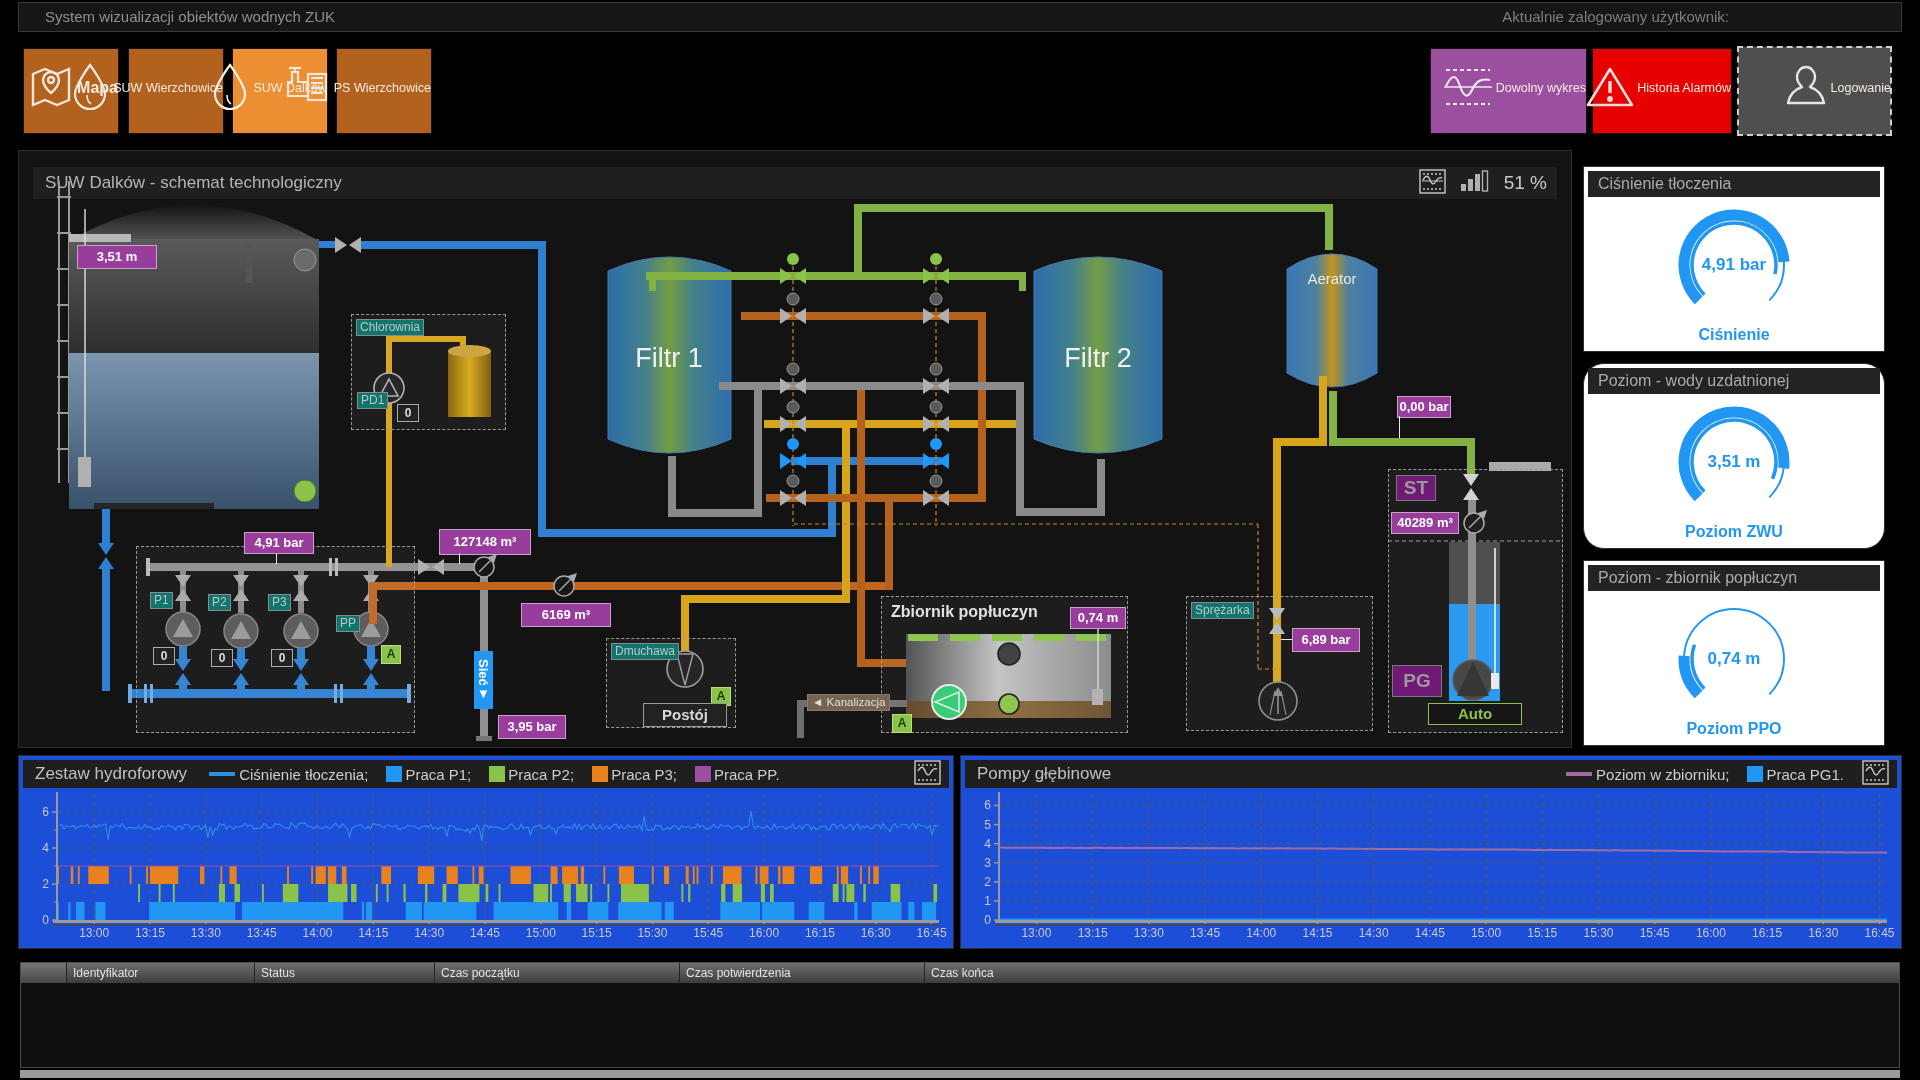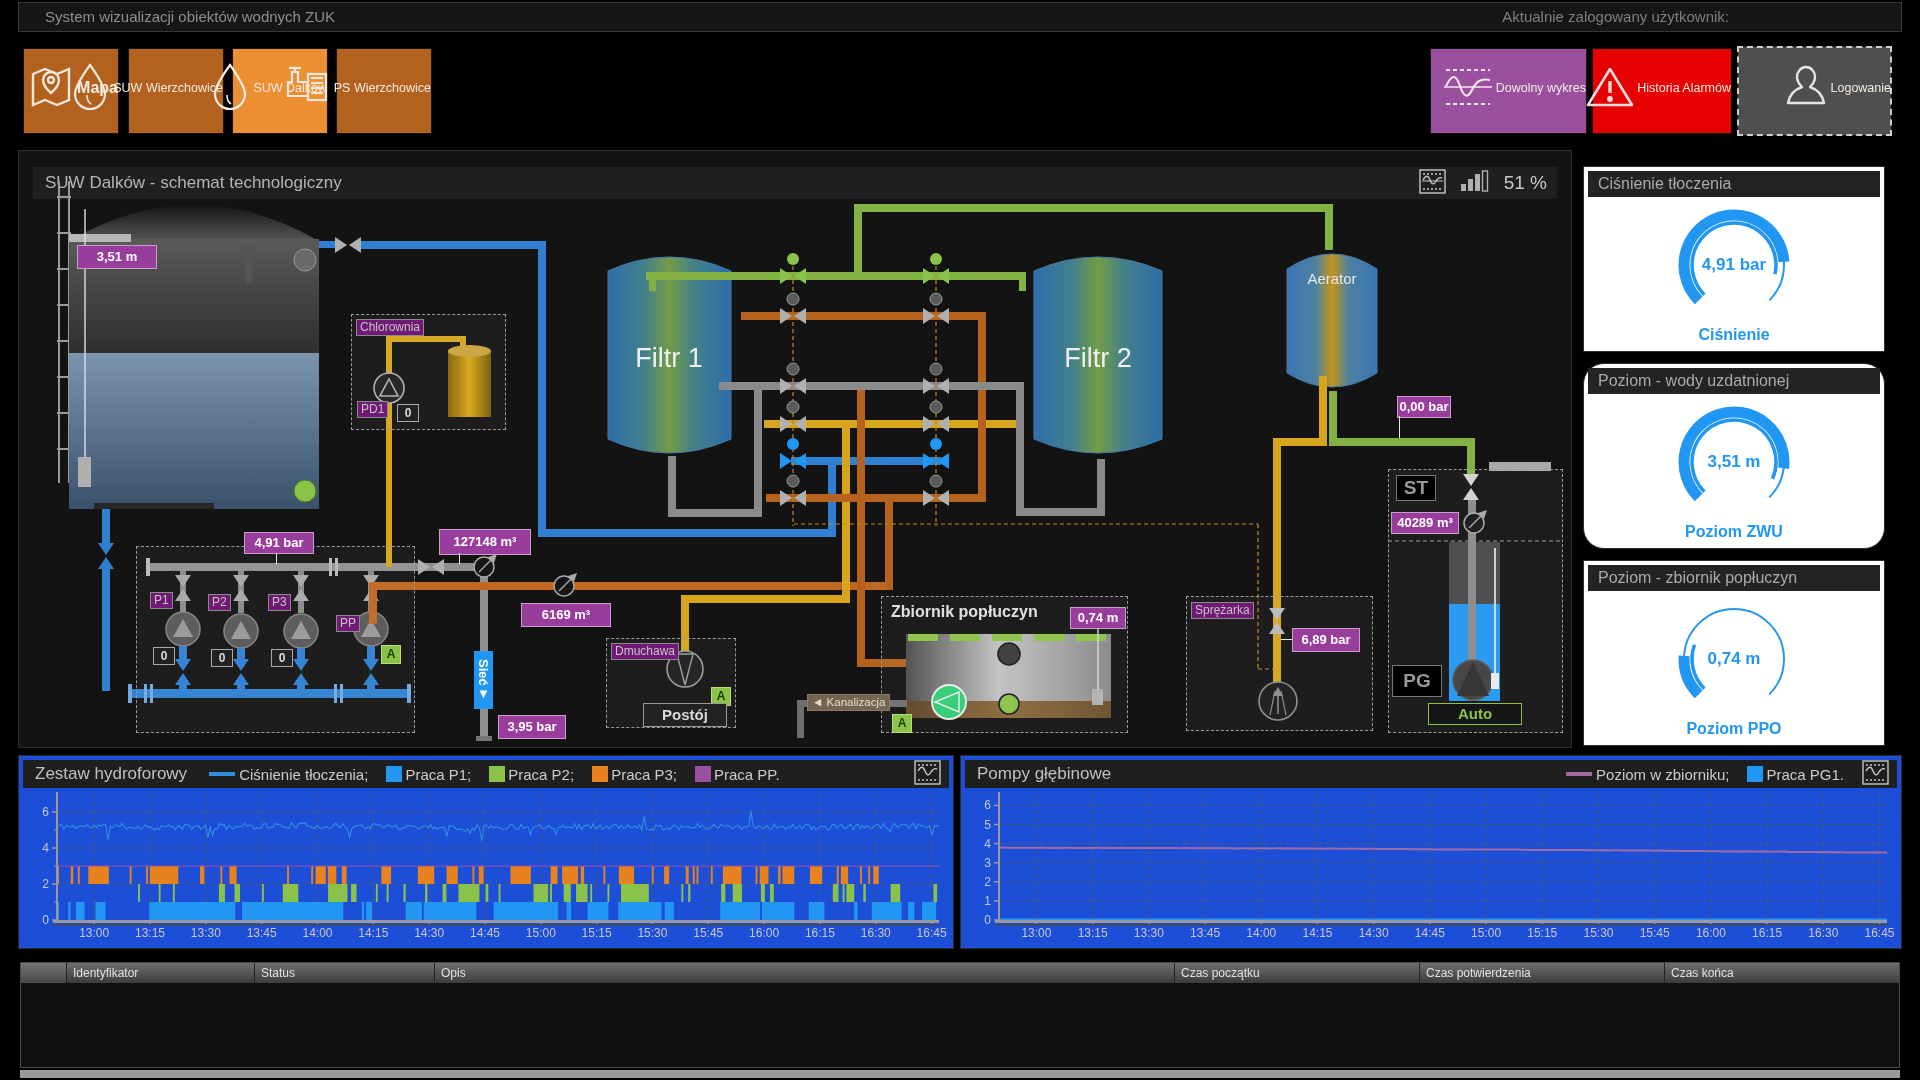--- a/index.html
+++ b/index.html
@@ -21,23 +21,23 @@
     display:flex;align-items:center;}
   #schem-header .title{color:#b5b5b5;font-size:17px;margin-left:12px;flex:1;}
   #schem-header .hdr-ico{display:flex;align-items:center;gap:14px;margin-right:10px;}
   #schem-header .pct{color:#c8c8c8;font-size:19px;}
   #schem-svg{position:absolute;left:0;top:0;}
   
   .plabel{position:absolute;background:#993d9c;border:1px solid #c9a0c9;color:#fff;font-weight:bold;
     font-size:13px;text-align:center;line-height:20px;height:20px;box-sizing:content-box;}
   .wline{position:absolute;background:#e8e8e8;}
   
-  .tag{position:absolute;border:1px solid #8a8a8a;color:#c4c4c4;background:#701a75;font-size:12px;
+  .tag{position:absolute;border:1px solid #8a8a8a;color:#c4c4c4;background:#0f766e;font-size:12px;
     line-height:15px;padding:0 3px;white-space:nowrap;}
-  .tag-big{position:absolute;border:1px solid #787878;color:#9a9a9a;background:#000000;font-size:19px;
+  .tag-big{position:absolute;border:1px solid #787878;color:#9a9a9a;background:#701a75;font-size:19px;
     font-weight:bold;text-align:center;}
   .zbox{position:absolute;width:20px;height:16px;border:1px solid #aaa;color:#ddd;background:#222;
     text-align:center;font-size:12px;font-weight:bold;line-height:16px;}
   .abox{position:absolute;width:18px;height:17px;background:#8bc34a;border:1px solid #b8de79;color:#1d3a05;
     text-align:center;font-size:12px;font-weight:bold;line-height:17px;}
   .dbox{position:absolute;border:1px dashed #9a9a9a;background:rgba(255,255,255,0.045);}
   .schem-title-txt{position:absolute;color:#e0e0e0;font-size:16px;font-weight:bold;}
   .siec-label{position:absolute;background:#2196f3;color:#fff;font-weight:bold;font-size:13px;
     writing-mode:vertical-rl;text-align:center;line-height:19px;}
   .kana-label{position:absolute;background:#756452;border:1px solid #8d7a64;color:#e4dccb;font-size:11.5px;
@@ -544,21 +544,21 @@
 
   <div class="dbox" style="left:117px;top:395px;width:277px;height:185px;"></div>
   <div class="dbox" style="left:332px;top:163px;width:153px;height:114px;"></div>
   <div class="dbox" style="left:587px;top:487px;width:128px;height:88px;"></div>
   <div class="dbox" style="left:862px;top:445px;width:245px;height:135px;"></div>
   <div class="dbox" style="left:1167px;top:445px;width:185px;height:133px;"></div>
   <div class="dbox" style="left:1369px;top:318px;width:173px;height:262px;"></div>
 
   <div class="plabel" style="left:58px;top:94px;width:78px;line-height:22px;height:22px;">3,51 m</div>
   <div class="tag" style="left:337px;top:168px;">Chlorownia</div>
-  <div class="tag" style="left:338px;top:250px;">PD1</div>
+  <div class="tag" style="left:338px;top:241px;">PD1</div>
   <div class="zbox" style="left:378px;top:253px;">0</div>
 
   <div class="plabel" style="left:225px;top:381px;width:68px;">4,91 bar</div>
   <div class="wline" style="left:257px;top:403px;width:1px;height:10px;"></div>
   <div class="plabel" style="left:420px;top:378px;width:90px;line-height:24px;height:24px;">127148 m³</div>
   <div class="wline" style="left:440px;top:402px;width:1px;height:11px;"></div>
   <div class="plabel" style="left:502px;top:452px;width:88px;line-height:22px;height:22px;">6169 m³</div>
 
   <div class="tag" style="left:131px;top:441px;">P1</div>
   <div class="tag" style="left:189px;top:443px;">P2</div>
@@ -936,20 +936,19 @@
         <line x1="28" y1="133.5" x2="920" y2="133.5" stroke="#9a9a9a" stroke-width="3"></line>
         <line x1="28" y1="137" x2="920" y2="137" stroke="#4a4a4a" stroke-width="1.5"></line>
       </svg></div>
 </div>
 
 <div id="alarm-table" class="abs">
   <div class="thead">
     <div class="th" style="width:46px;background:rgba(255,255,255,0.06);"></div>
     <div class="th" style="width:188px;">Identyfikator</div>
     <div class="th" style="width:180px;">Status</div>
-    <div class="th" style="width:740px;">Opis</div>
     <div class="th" style="width:245px;">Czas początku</div>
     <div class="th" style="width:245px;">Czas potwierdzenia</div>
     <div class="th" style="flex:1;border-right:none;">Czas końca</div>
   </div>
   <div style="height:84px;"></div>
 </div>
 <div id="scroll-strip" class="abs"></div>
 
 </body></html>

